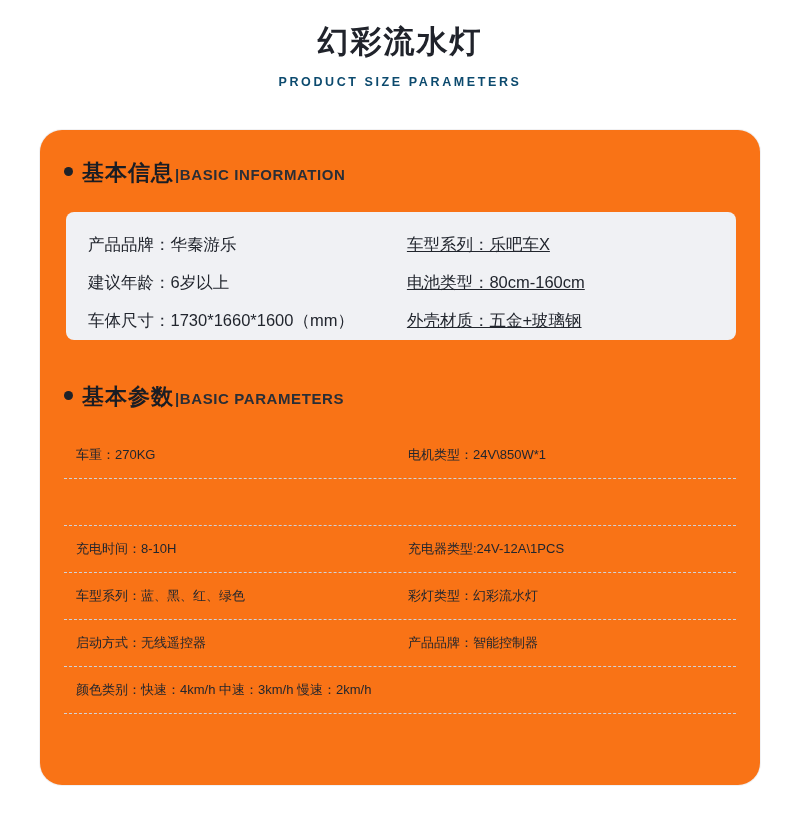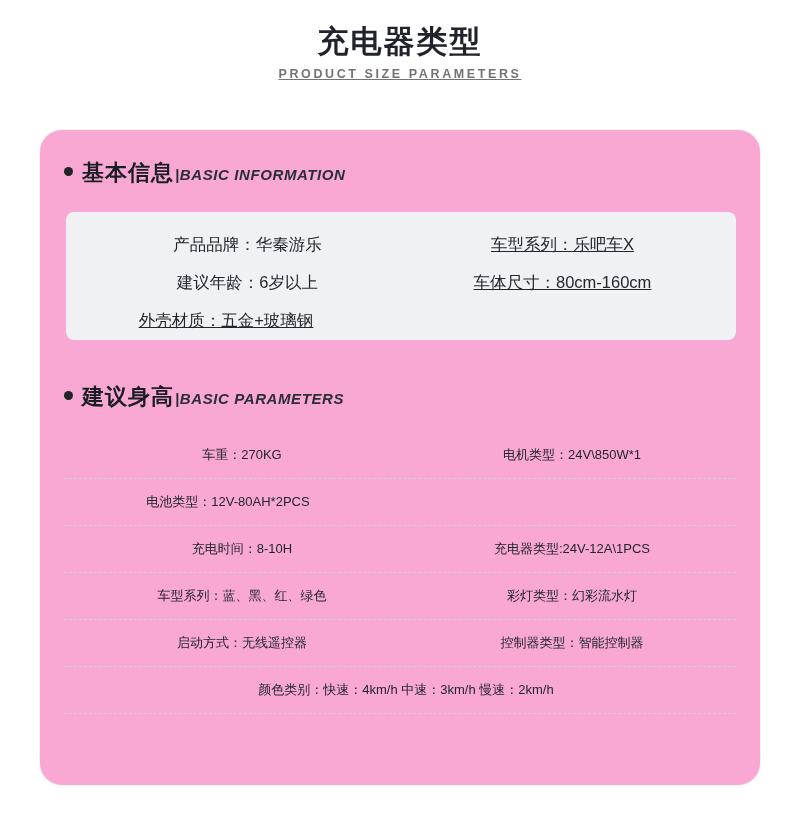--- a/index.html
+++ b/index.html
@@ -26,40 +26,38 @@
     text-align: center;
   }
   .header-title {
     font-size: 31px;
     font-weight: bold;
     color: #20232b;
     letter-spacing: 2px;
     line-height: 40px;
   }
   .header-sub {
-    margin-top: 4px;
+    margin-top: 12px;
     font-size: 12.5px;
     font-weight: bold;
-    color: #737373;
+    color: #0c4a6e;
     letter-spacing: 2.6px;
     line-height: 16px;
-    text-decoration: underline;
   }
 
   
   .card {
     position: absolute;
     left: 40px;
     top: 130px;
     width: 720px;
     height: 655px;
-    background: #f9a8d4;
+    background: #f97316;
     border-radius: 22px;
     box-shadow: 0 0 0 1px #f1f1f3;
-    text-align: center;
   }
 
   
   .section-head {
     display: flex;
     align-items: baseline;
     padding-left: 24px;
   }
   .bullet {
     width: 9px;
@@ -76,21 +74,20 @@
     font-weight: bold;
     color: #1a1d24;
     letter-spacing: 1px;
   }
   .sec-en {
     font-size: 15px;
     font-weight: bold;
     color: #2a2e36;
     letter-spacing: 0.6px;
     margin-left: 1px;
-    font-style: italic;
   }
 
   .head-basic-info { position: absolute; left: 0; top: 28px; }
   .head-basic-params { position: absolute; left: 0; top: 252px; }
 
   
   .info-block {
     position: absolute;
     left: 26px;
     top: 82px;
@@ -134,71 +131,71 @@
   .param-cell.left  { width: 344px; padding-left: 12px; }
   .param-cell.right { width: 328px; }
   .param-cell.full  { width: 672px; padding-left: 12px; }
 </style>
 </head>
 <body>
 
 <div class="page">
 
   <div class="header">
-    <div class="header-title">充电器类型</div>
+    <div class="header-title">幻彩流水灯</div>
     <div class="header-sub">PRODUCT SIZE PARAMETERS</div>
   </div>
 
   <div class="card">
 
     <div class="section-head head-basic-info">
       <span class="bullet"></span>
       <span class="sec-cn">基本信息</span>
       <span class="sec-en">|BASIC INFORMATION</span>
     </div>
 
     <div class="info-block">
       <div class="info-row">
         <div class="info-cell left">产品品牌：华秦游乐</div>
         <div class="info-cell right">车型系列：乐吧车X</div>
       </div>
       <div class="info-row">
         <div class="info-cell left">建议年龄：6岁以上</div>
-        <div class="info-cell right">车体尺寸：80cm-160cm</div>
+        <div class="info-cell right">电池类型：80cm-160cm</div>
       </div>
       <div class="info-row">
+        <div class="info-cell left">车体尺寸：1730*1660*1600（mm）</div>
         <div class="info-cell right">外壳材质：五金+玻璃钢</div>
       </div>
     </div>
 
     <div class="section-head head-basic-params">
       <span class="bullet"></span>
-      <span class="sec-cn">建议身高</span>
+      <span class="sec-cn">基本参数</span>
       <span class="sec-en">|BASIC PARAMETERS</span>
     </div>
 
     <div class="params">
       <div class="param-row">
         <div class="param-cell left">车重：270KG</div>
         <div class="param-cell right">电机类型：24V\850W*1</div>
       </div>
       <div class="param-row">
-        <div class="param-cell right">电池类型：12V-80AH*2PCS</div>
       </div>
       <div class="param-row">
         <div class="param-cell left">充电时间：8-10H</div>
         <div class="param-cell right">充电器类型:24V-12A\1PCS</div>
       </div>
       <div class="param-row">
         <div class="param-cell left">车型系列：蓝、黑、红、绿色</div>
         <div class="param-cell right">彩灯类型：幻彩流水灯</div>
       </div>
       <div class="param-row">
         <div class="param-cell left">启动方式：无线遥控器</div>
-        <div class="param-cell right">控制器类型：智能控制器</div>
+        <div class="param-cell right">产品品牌：智能控制器</div>
       </div>
       <div class="param-row">
         <div class="param-cell full">颜色类别：快速：4km/h 中速：3km/h 慢速：2km/h</div>
       </div>
     </div>
 
   </div>
 </div>
 
 </body></html>

